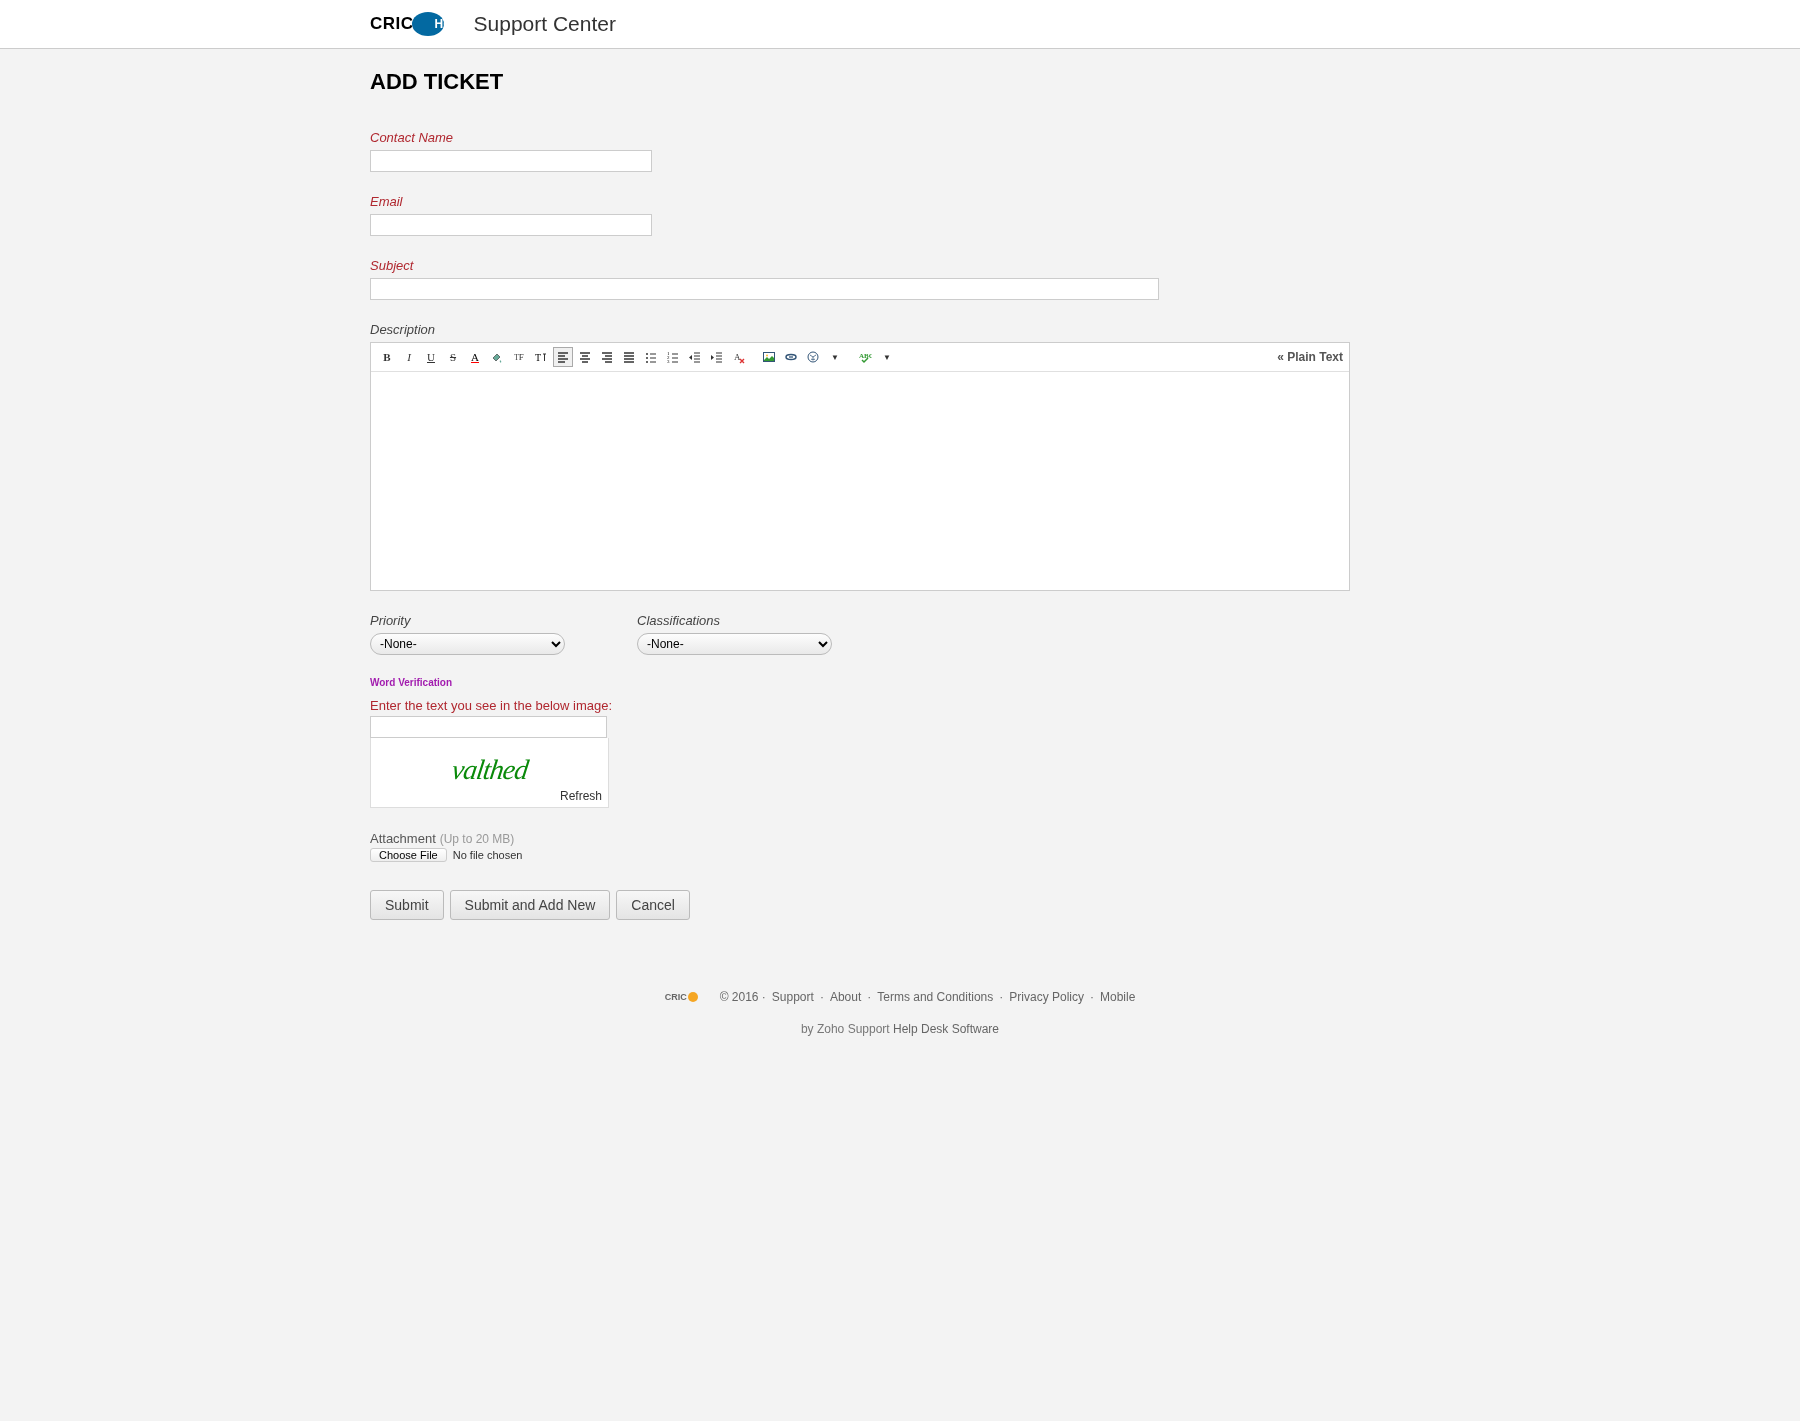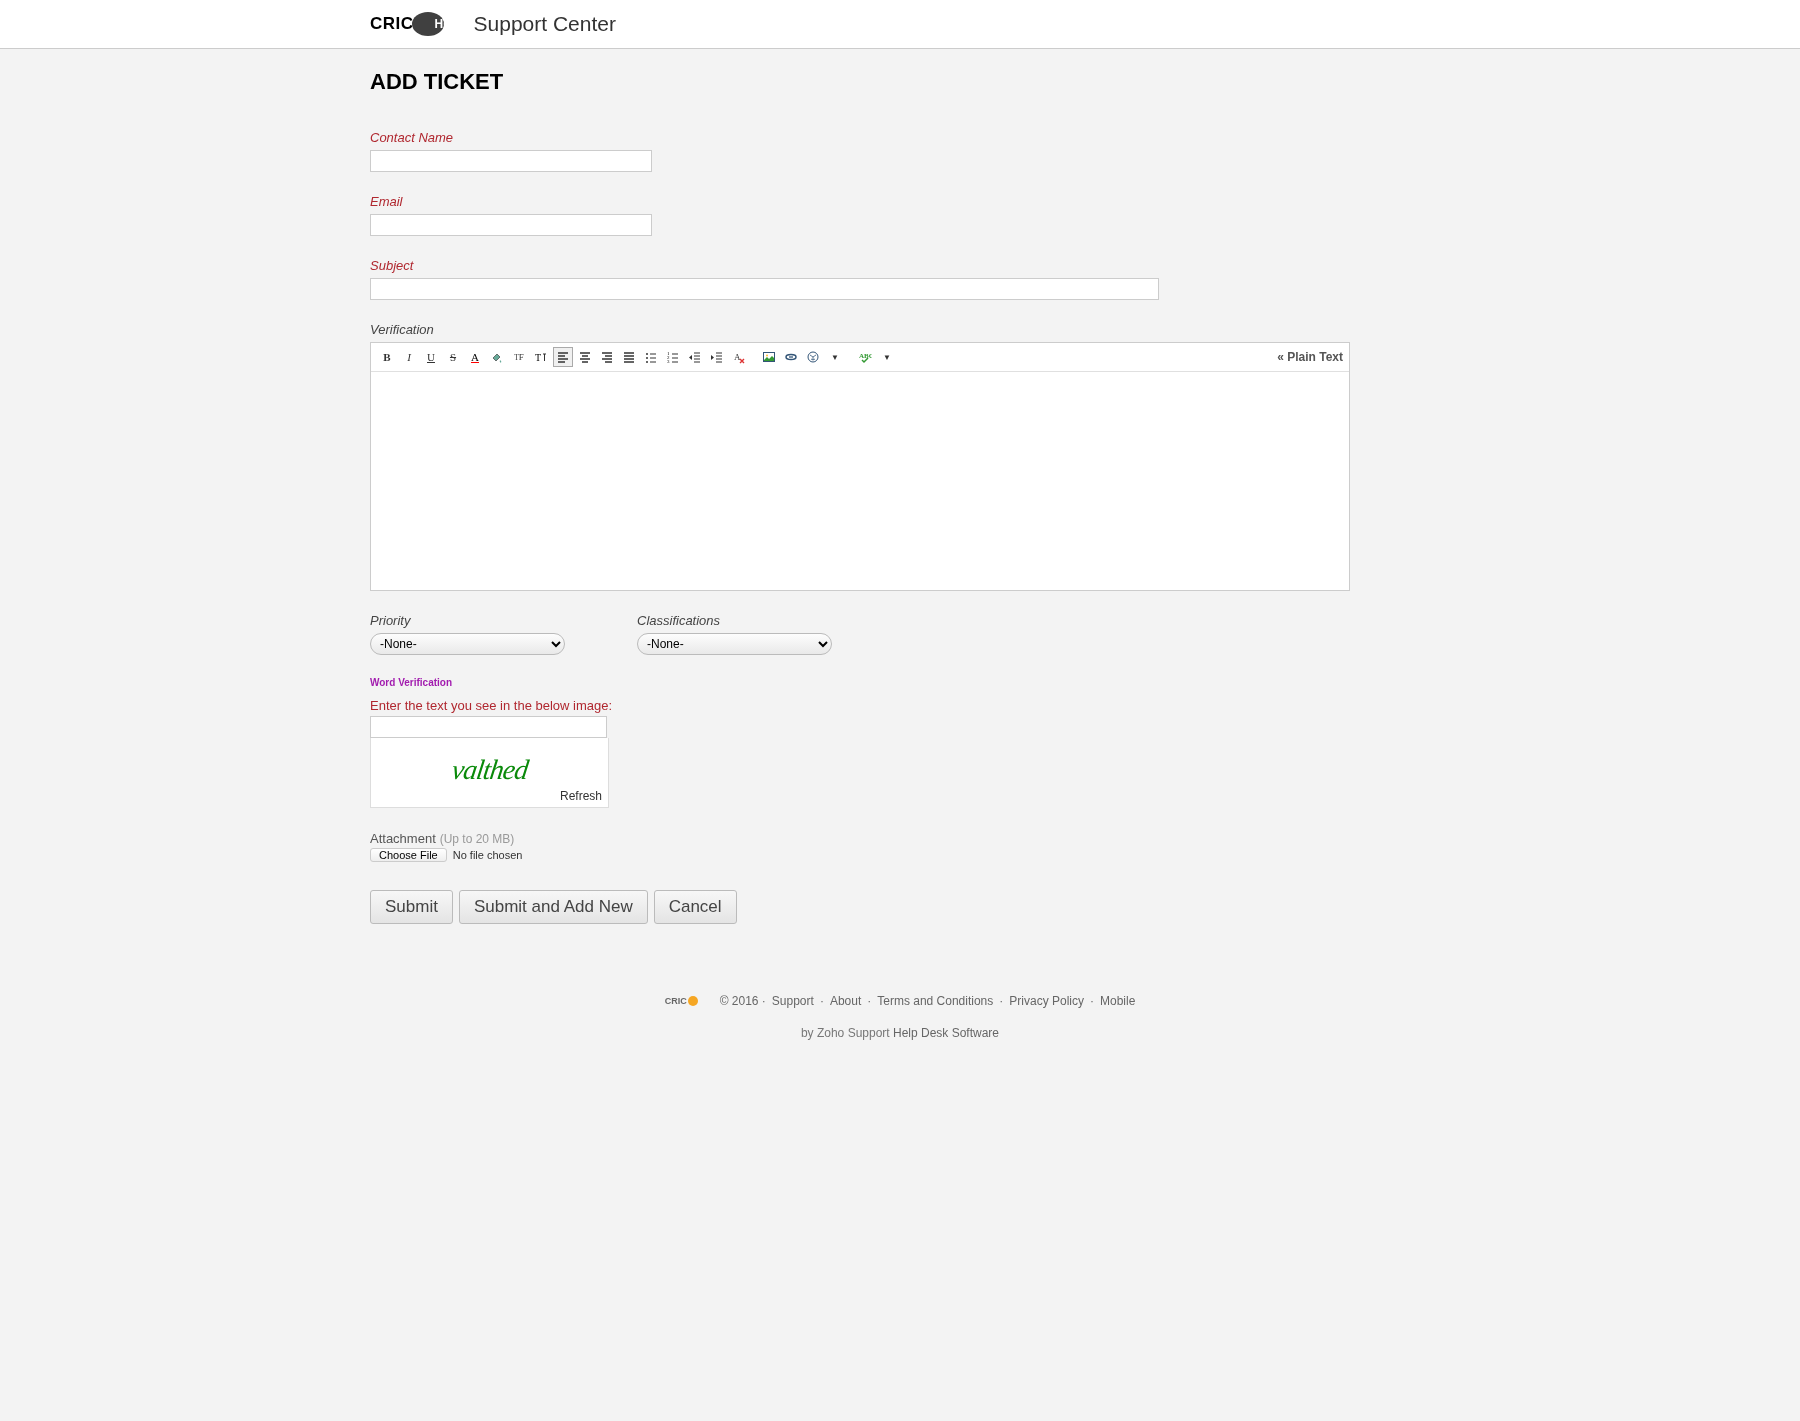--- a/index.html
+++ b/index.html
@@ -1,21 +1,21 @@
 <!DOCTYPE html>
 <html><head>
   <meta charset="utf-8">
   <style>
     * { box-sizing: border-box; margin: 0; padding: 0; }
     body { font-family: -apple-system, BlinkMacSystemFont, "Segoe UI", Helvetica, Arial, sans-serif; background: #f3f3f3; color: #333; font-size: 14px; }
     .header { background: #fff; border-bottom: 1px solid #ccc; padding: 12px 0; }
     .header-inner { max-width: 1080px; margin: 0 auto; display: flex; align-items: center; padding: 0 10px; }
     .logo { display: flex; align-items: center; font-weight: bold; font-size: 17px; color: #000; margin-right: 30px; }
     .logo-text { letter-spacing: 0.5px; }
-    .logo-badge { background: #404040; color: #fff; border-radius: 50%; width: 24px; height: 24px; display: inline-flex; align-items: center; justify-content: center; font-size: 12px; font-weight: bold; margin-left: -2px; padding-left: 32px; }
+    .logo-badge { background: #0369a1; color: #fff; border-radius: 50%; width: 24px; height: 24px; display: inline-flex; align-items: center; justify-content: center; font-size: 12px; font-weight: bold; margin-left: -2px; padding-left: 32px; }
     .header-title { font-size: 21px; font-weight: 300; color: #333; }
     .container { max-width: 1080px; margin: 0 auto; padding: 20px 10px; }
     .page-title { font-size: 22px; font-weight: 700; color: #000000; margin-bottom: 35px; }
     .form-group { margin-bottom: 22px; }
     .label { display: block; font-size: 13px; margin-bottom: 5px; color: #444; font-style: italic; }
     .label.required { color: #b0272f; }
     .input-text { width: 282px; height: 22px; border: 1px solid #ccc; background: #fff; padding: 0 5px; font-size: 13px; }
     .input-text.full { width: 789px; }
     .editor-wrap { border: 1px solid #ccc; background: #fff; width: 980px; }
     .toolbar { display: flex; align-items: center; padding: 4px 6px; border-bottom: 1px solid #e0e0e0; }
@@ -30,21 +30,21 @@
     .captcha-input { width: 237px; height: 22px; border: 1px solid #ccc; padding: 0 5px; font-size: 13px; }
     .captcha-box { width: 239px; height: 70px; border: 1px solid #ddd; border-top: none; background: #fff; display: flex; align-items: flex-end; justify-content: center; position: relative; padding-bottom: 5px; }
     .captcha-text { font-family: cursive; font-style: italic; color: #0a8a0a; font-size: 28px; letter-spacing: -1px; transform: skewX(-8deg); align-self: center; }
     .refresh { position: absolute; right: 6px; bottom: 4px; font-size: 12px; color: #333; cursor: pointer; }
     .attachment-label { font-size: 13px; color: #555; }
     .attachment-hint { font-size: 12px; color: #999; }
     .file-row { display: flex; align-items: center; margin-top: 2px; gap: 6px; }
     .file-btn { font-size: 11px; padding: 0 8px; border: 1px solid #ccc; border-radius: 3px; background: linear-gradient(#fff, #eee); cursor: pointer; }
     .file-text { font-size: 11px; color: #333; }
     .actions { display: flex; gap: 6px; margin-top: 28px; }
-    .btn { padding: 6px 14px; border: 1px solid #bbb; border-radius: 3px; background: linear-gradient(#f7f7f7, #e4e4e4); font-size: 17px; cursor: pointer; color: #444; }
+    .btn { padding: 6px 14px; border: 1px solid #bbb; border-radius: 3px; background: linear-gradient(#f7f7f7, #e4e4e4); font-size: 14px; cursor: pointer; color: #444; }
     .footer { max-width: 1080px; margin: 50px auto 20px; text-align: center; font-size: 12px; color: #666; }
     .footer-row { display: flex; align-items: center; justify-content: center; gap: 6px; }
     .footer a { color: #666; text-decoration: none; }
     .footer-logo { display: inline-flex; align-items: center; font-size: 9px; font-weight: bold; }
     .footer-logo-badge { background: #f5a623; border-radius: 50%; width: 10px; height: 10px; display: inline-block; margin-left: 1px; }
     .footer-credit { margin-top: 18px; color: #777; font-size: 12px; }
   </style>
 </head>
 <body>
 
@@ -70,21 +70,21 @@
     <label class="label required">Email</label>
     <input class="input-text" type="text" value="" style="">
   </div>
 
   <div class="form-group">
     <label class="label required">Subject</label>
     <input class="input-text full" type="text" value="" style="">
   </div>
 
   <div class="form-group">
-    <label class="label">Verification</label>
+    <label class="label">Description</label>
     <div class="editor-wrap">
       <div class="toolbar">
         <span class="tb-btn">
             <b>B</b>
           </span>
         <span class="tb-btn">
             <i>I</i>
           </span>
         <span class="tb-btn">
             <u>U</u>

